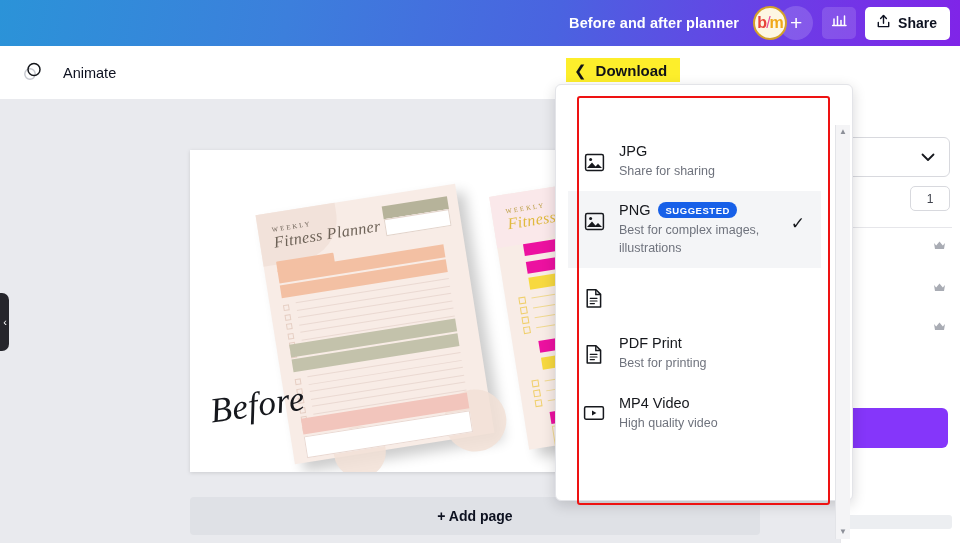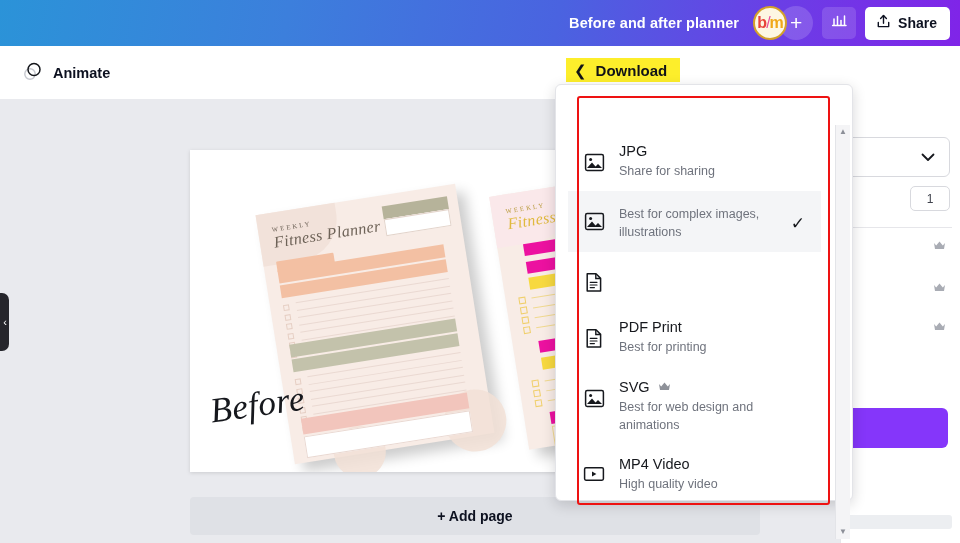--- a/index.html
+++ b/index.html
@@ -53,22 +53,22 @@
     color: #0d1120; font-size: 14px; font-weight: bold;
   }
 
   
   .toolbar2 {
     position: absolute; left: 0; top: 46px; width: 960px; height: 53px;
     background: #ffffff;
     display: flex; align-items: center; padding-left: 14px;
   }
   .animate-btn {
-    display: flex; align-items: center; gap: 10px;
-    color: #0d1120; font-size: 14.5px; font-weight: bold;
+    display: flex; align-items: center; gap: 20px;
+    color: #0d1120; font-size: 14.5px; font-weight: normal;
     padding: 6px 8px; border-radius: 5px;
   }
 
   
   .workspace {
     position: absolute; left: 0; top: 99px; width: 960px; height: 444px;
     background: #e9eaee;
   }
   .page-wrap {
     position: absolute; left: 190px; top: 51px;
@@ -481,20 +481,24 @@
 
         <div class="dl-item selected">
           <span class="dl-ico">
             <svg width="21" height="21" viewBox="0 0 21 21">
               <rect x="1.6" y="2.6" width="17.8" height="15.8" rx="1.6" fill="none" stroke="#16181d" stroke-width="1.5"></rect>
               <circle cx="6.6" cy="7.6" r="1.5" fill="#16181d"></circle>
               <path d="M3 16 L8 10.5 L11.5 14.5 L14 12 L18 16 Z" fill="#16181d"></path>
             </svg>
           </span>
           <div class="dl-body">
+            <div class="dl-name-row">
+              <span class="dl-name">PNG</span>
+              <span class="badge">SUGGESTED</span>
+            </div>
             <div class="dl-sub">Best for complex images, illustrations</div>
           </div>
           <span class="dl-check">✓</span>
         </div>
 
         <div class="dl-item">
           <span class="dl-ico">
             <svg width="20" height="21" viewBox="0 0 20 21">
               <path d="M3.2 1.8 L12 1.8 L16.6 6.4 L16.6 19 L3.2 19 Z" fill="none" stroke="#16181d" stroke-width="1.5" stroke-linejoin="round"></path>
               <path d="M11.8 1.9 L11.8 6.5 L16.5 6.5" fill="none" stroke="#16181d" stroke-width="1.4"></path>
@@ -520,40 +524,20 @@
             </svg>
           </span>
           <div class="dl-body">
             <div class="dl-name-row">
               <span class="dl-name">PDF Print</span>
             </div>
             <div class="dl-sub">Best for printing</div>
           </div>
         </div>
 
-        <div class="dl-item">
-          <span class="dl-ico">
-            <svg width="21" height="21" viewBox="0 0 21 21">
-              <rect x="1.6" y="2.6" width="17.8" height="15.8" rx="1.6" fill="none" stroke="#16181d" stroke-width="1.5"></rect>
-              <circle cx="6.6" cy="7.6" r="1.5" fill="#16181d"></circle>
-              <path d="M3 16 L8 10.5 L11.5 14.5 L14 12 L18 16 Z" fill="#16181d"></path>
-            </svg>
-          </span>
-          <div class="dl-body">
-            <div class="dl-name-row">
-              <span class="dl-name">SVG</span>
-              <span class="mini-crown">
-                <svg width="13" height="11" viewBox="0 0 13 11">
-                    <path d="M1 3 L3.2 5.4 L6.5 1.4 L9.8 5.4 L12 3 L11 9 L2 9 Z" fill="#8e9199"></path>
-                  </svg>
-              </span>
-            </div>
-            <div class="dl-sub">Best for web design and animations</div>
-          </div>
-        </div>
 
         <div class="dl-item">
           <span class="dl-ico">
             <svg width="22" height="18" viewBox="0 0 22 18">
               <rect x="1.6" y="2.8" width="18.8" height="12.4" rx="1.4" fill="none" stroke="#16181d" stroke-width="1.5"></rect>
               <path d="M9 6.6 L13.4 9 L9 11.4 Z" fill="#16181d"></path>
             </svg>
           </span>
           <div class="dl-body">
             <div class="dl-name-row">

